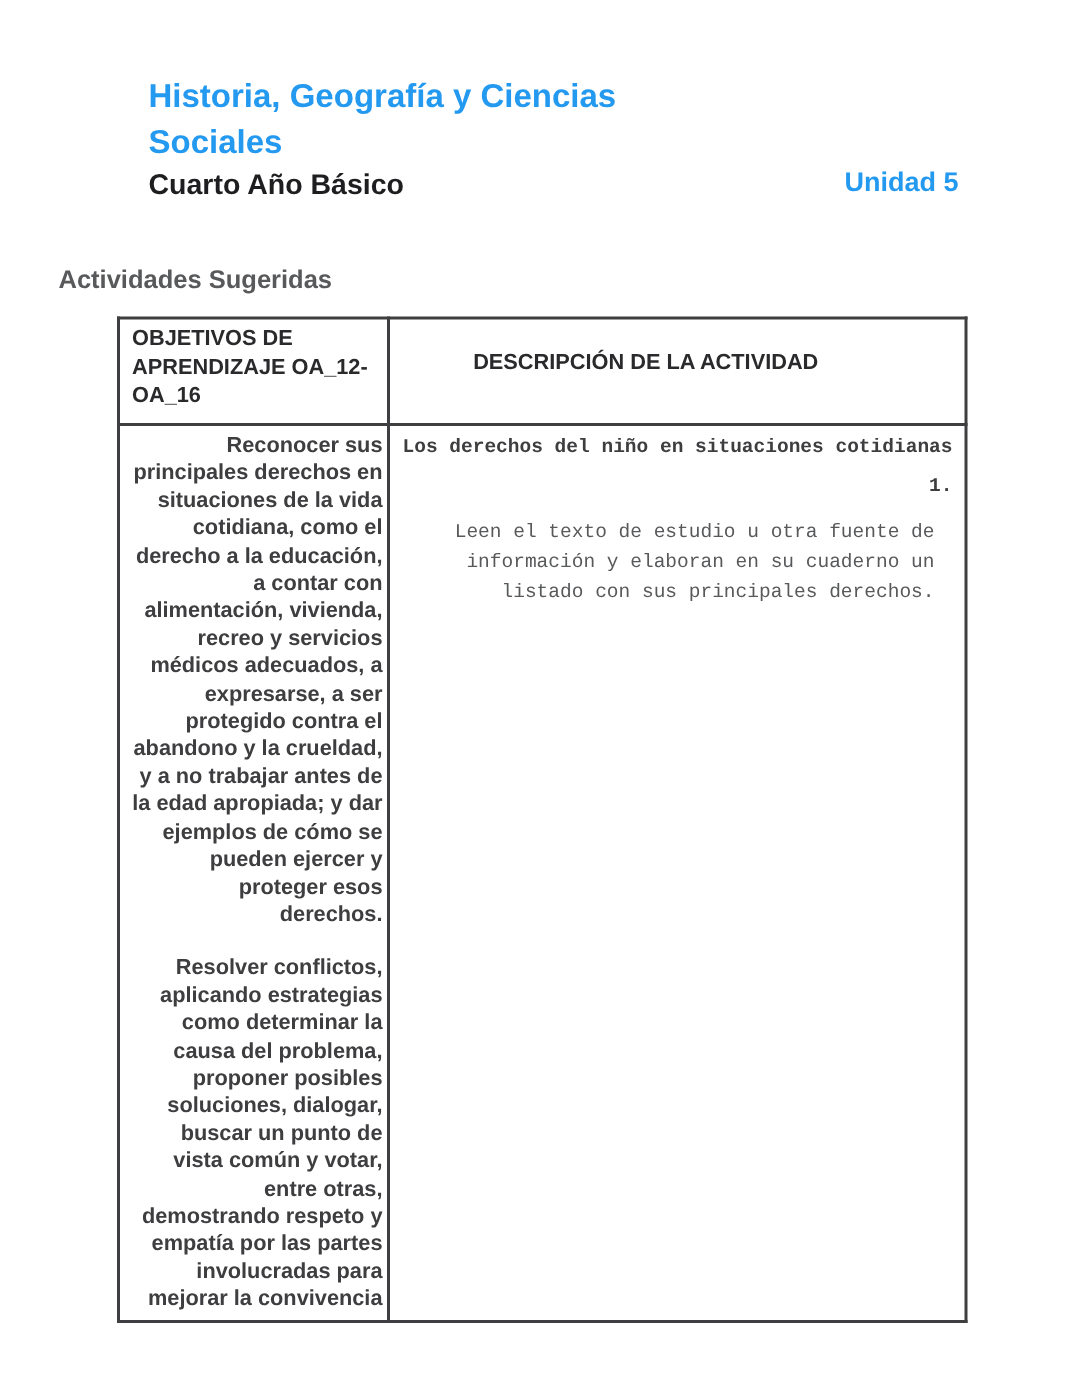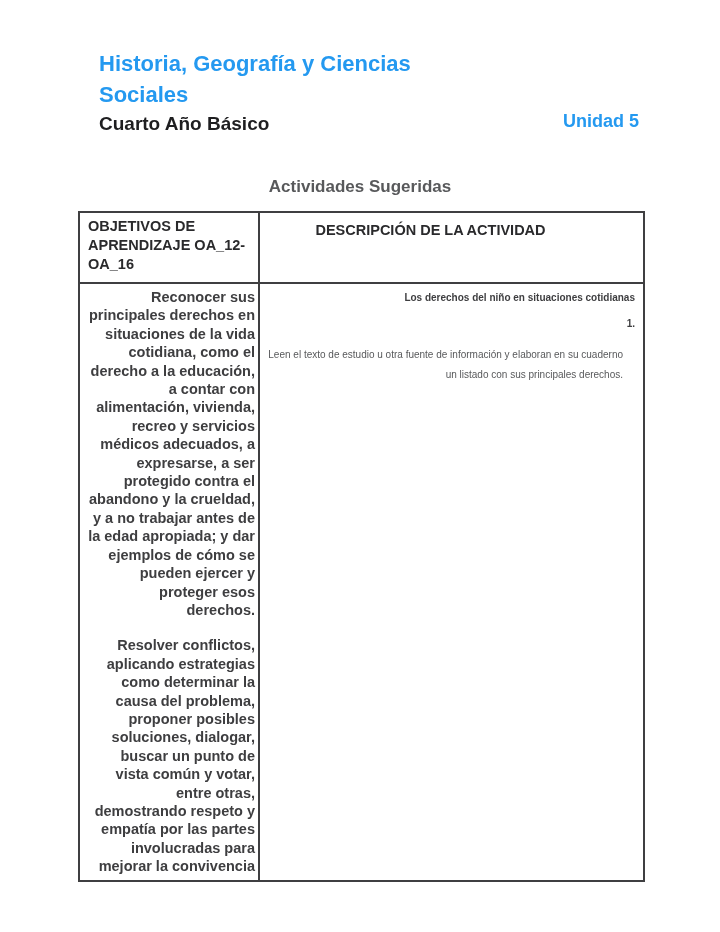--- a/index.html
+++ b/index.html
@@ -65,24 +65,24 @@
     font-weight: bold;
     white-space: nowrap;
   }
 
   
   .section-title {
     position: absolute;
     top: 177px;
     left: 0;
     width: 720px;
-    text-align: center;
     font-size: 17px;
     font-weight: bold;
     color: var(--heading-gray);
+    padding-left: 39px;
   }
 
   
   table.activities-table {
     position: absolute;
     left: 78px;
     top: 211px;
     width: 565px;
     border-collapse: collapse;
     table-layout: fixed;
@@ -99,37 +99,38 @@
     font-size: 14.5px;
     line-height: 19px;
     font-weight: bold;
     color: #2A2A2C;
     text-align: left;
     padding: 4px 4px 4px 8px;
     height: 71px;
   }
   .activities-table th.col-desc {
     text-align: center;
-    padding: 8px 50px 4px 8px;
+    padding: 20px 50px 4px 8px;
   }
   .activities-table td { height: 552px; text-align: right; }
   td.cell-obj {
     font-size: 14.5px;
     line-height: 18.4px;
     font-weight: bold;
     color: var(--text-dark);
     padding: 4px 3px 4px 8px;
   }
   td.cell-obj p { margin: 0 0 17px 0; }
   td.cell-obj p:last-child { margin-bottom: 0; }
   td.cell-desc {
-    font-size: 10px;
+    font-size: 13px;
     line-height: 20px;
     color: var(--heading-gray);
     padding: 4px 8px 4px 8px;
+    font-family: Liberation Mono, monospace;
   }
   .activity-title {
     font-weight: bold;
     color: var(--text-dark);
     line-height: 20px;
   }
   .activity-number {
     font-weight: bold;
     color: var(--text-dark);
     margin-top: 7px;

